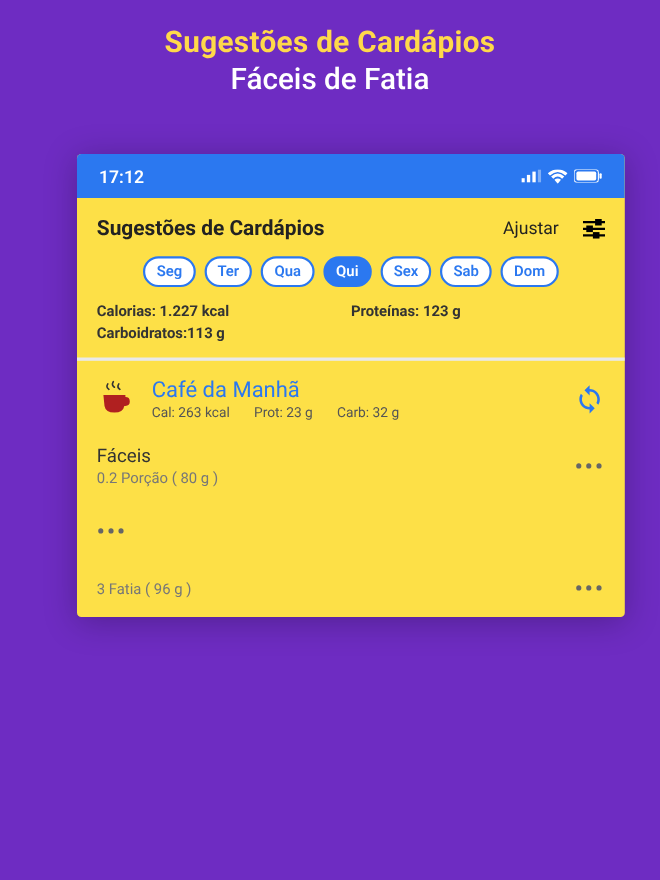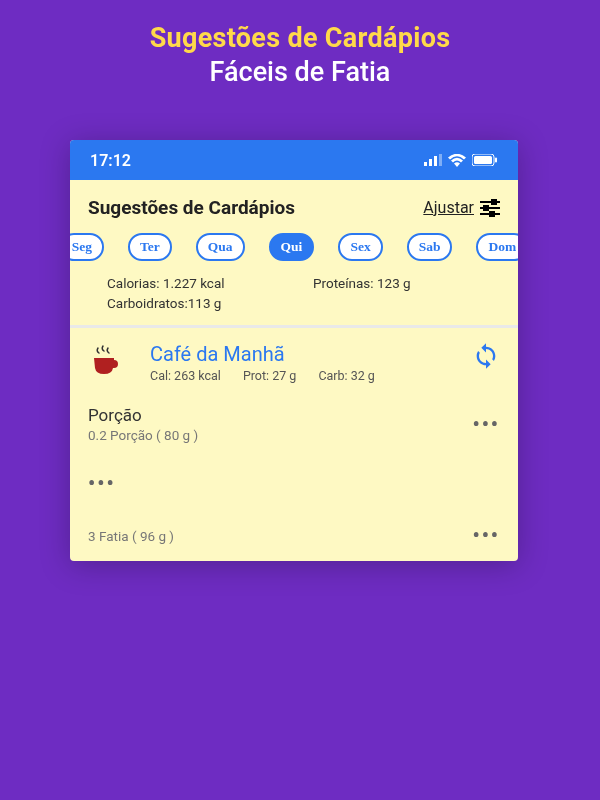--- a/index.html
+++ b/index.html
@@ -24,22 +24,22 @@
   .promo-line2 {
     color: #ffffff;
     font-size: 27px;
     font-weight: 500;
     margin-top: 2px;
   }
   .phone {
     position: absolute;
     left: 70px;
     top: 140px;
-    width: 448px;
-    background: #fef9c3;
+    width: 498px;
+    background: #fde047;
     border-radius: 4px;
     overflow: hidden;
     box-shadow: 0 4px 30px rgba(0,0,0,0.25);
   }
   .status-bar {
     background: #2b78f0;
     color: #fff;
     height: 40px;
     display: flex;
     align-items: center;
@@ -94,31 +94,29 @@
     align-items: center;
     justify-content: space-between;
     padding: 16px 18px 10px;
   }
   .section-title {
     font-size: 19px;
     font-weight: 700;
     color: #222;
   }
   .adjust-btn {
-    display: flex; align-items: center; gap: 6px;
+    display: flex; align-items: center; gap: 22px;
     font-size: 16px;
     color: #222;
-    text-decoration: underline;
   }
   .day-chips {
     display: flex;
-    gap: 24px;
+    gap: 8px;
     padding: 4px 18px 14px;
     justify-content: center;
-    font-family: Liberation Serif, serif;
   }
   .chip {
     border: 2px solid #2b78f0;
     color: #2b78f0;
     background: #fff;
     border-radius: 16px;
     padding: 4px 10px;
     font-size: 13.5px;
     font-weight: 600;
   }
@@ -127,27 +125,27 @@
     color: #fff;
   }
   .macros {
     padding: 0 18px 14px;
     font-size: 13.5px;
     color: #333;
     display: grid;
     grid-template-columns: 1fr 1fr;
     row-gap: 4px;
   }
-  .macro-label { font-weight: 400; margin-left: 19px; }
+  .macro-label { font-weight: 700; }
   .divider { height: 3px; background: #e9e9e9; }
   .meal-header {
     display: flex;
-    align-items: flex-start;
+    align-items: center;
     padding: 14px 18px 8px;
-    gap: 26px;
+    gap: 14px;
   }
   .meal-icon {
     width: 36px;
     flex-shrink: 0;
   }
   .meal-info { flex: 1; }
   .meal-name {
     color: #2b78f0;
     font-size: 20px;
     font-weight: 400;
@@ -246,34 +244,34 @@
       <svg viewBox="0 0 36 36">
           <path d="M6 16 h20 v2 q4 0 4 4 t-4 4 h-1 q-1 6-9 6 t-9-6 z" fill="#b02020"></path>
           <path d="M26 20 q2 0 2 2 t-2 2 v-4" fill="#b02020"></path>
           <path d="M10 6 q-2 3 1 5 M15 4 q-2 3 1 5 M20 6 q-2 3 1 5" stroke="#333" stroke-width="1.5" fill="none" stroke-linecap="round"></path>
         </svg>
     </div>
     <div class="meal-info">
       <div class="meal-name">Café da Manhã</div>
       <div class="meal-macros">
         <span>Cal: 263 kcal</span>
-        <span>Prot: 27 g</span>
+        <span>Prot: 23 g</span>
         <span>Carb: 32 g</span>
       </div>
     </div>
     <div class="refresh">
       <svg viewBox="0 0 24 24" fill="#2b78f0">
           <path d="M12 4V1L8 5l4 4V6c3.31 0 6 2.69 6 6 0 1.01-.25 1.97-.7 2.8l1.46 1.46C19.54 15.03 20 13.57 20 12c0-4.42-3.58-8-8-8zm0 14c-3.31 0-6-2.69-6-6 0-1.01.25-1.97.7-2.8L5.24 7.74C4.46 8.97 4 10.43 4 12c0 4.42 3.58 8 8 8v3l4-4-4-4v3z"></path>
         </svg>
     </div>
   </div>
 
   <div class="food-item">
     <div>
-      <div class="food-name">Porção</div>
+      <div class="food-name">Fáceis</div>
       <div class="food-portion">0.2 Porção ( 80 g )</div>
     </div>
     <div class="more-dots">•••</div>
   </div>
 
   <div class="food-item">
     <div class="more-dots">•••</div>
   </div>
 
   <div class="food-item">

